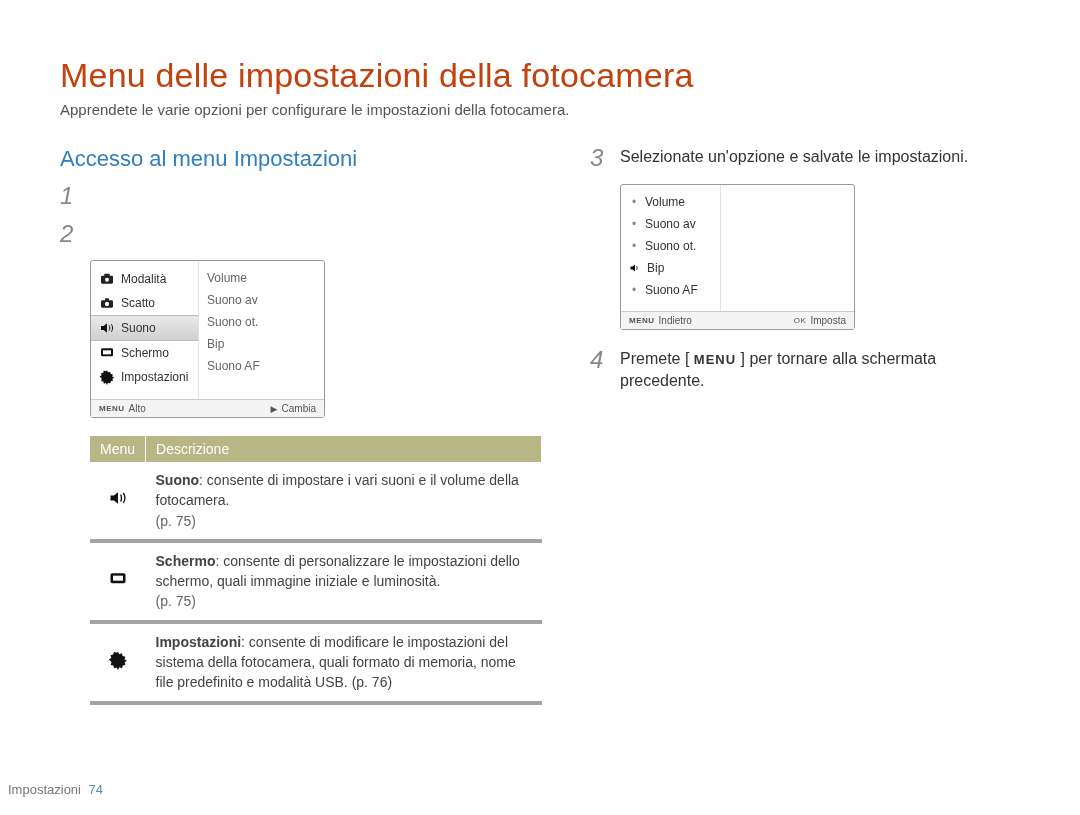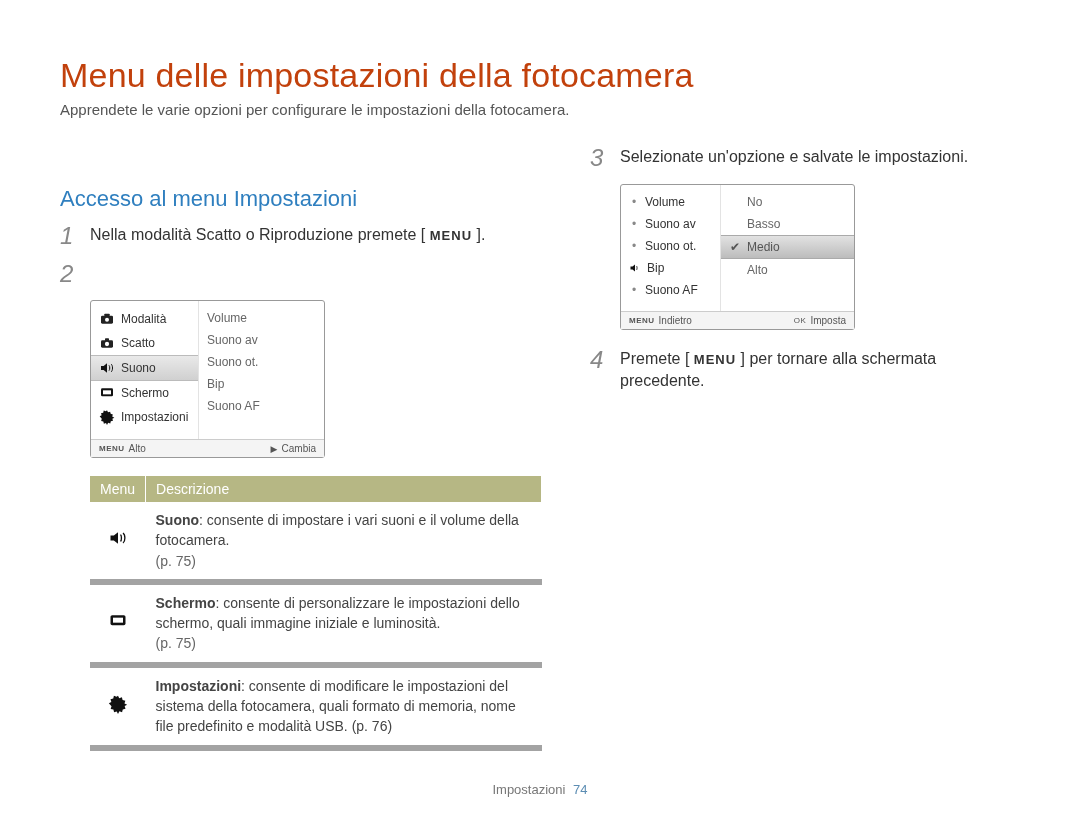--- a/index.html
+++ b/index.html
@@ -20,21 +20,20 @@
   }
 
   .columns { display: flex; gap: 48px; }
   .col { flex: 1; }
 
   h2.section-title {
     font-size: 22px;
     font-weight: 400;
     color: #2f7fbf;
     margin-bottom: 12px;
-    margin-top: 40px;
   }
 
   .step {
     display: flex;
     align-items: flex-start;
     margin-bottom: 14px;
     font-size: 16px;
     color: #333;
   }
   .step-num {
@@ -123,36 +122,35 @@
   table.desc thead th {
     background: #b6b784;
     color: #fff;
     font-weight: 400;
     text-align: left;
     padding: 5px 10px;
     border-right: 1px solid #fff;
     font-size: 14px;
   }
   table.desc tbody td {
-    border-bottom: 6px solid #a3a3a3;
+    border-bottom: 4px solid #a3a3a3;
     padding: 8px 10px;
     vertical-align: middle;
     line-height: 1.45;
     color: #444;
   }
   table.desc tbody td.icon-cell { width: 52px; text-align: center; }
   table.desc tbody td .term { font-weight: 700; }
   table.desc tbody td .pageref { color: #666; }
 
   
   .page-footer {
     position: absolute;
-    left: 0; right: 0;
+    left: 8px; right: 0;
     bottom: 18px;
-    text-align: center;
     font-size: 13px;
     color: #777;
     margin-top: 44px;
   }
   .page-footer .num { color: #5c8db3; margin-left: 4px; }
 
   
   .icon16 { width: 16px; height: 16px; }
   .icon20 { width: 20px; height: 20px; }
 </style>
@@ -163,25 +161,20 @@
 <p class="lead">Apprendete le varie opzioni per configurare le impostazioni della fotocamera.</p>
 
 <div class="columns">
 
   <div class="col">
 
     <h2 class="section-title">Accesso al menu Impostazioni</h2>
 
     <div class="step">
       <div class="step-num">1</div>
-      <div class="step-text">
-        <span>Nella modalità Scatto o Riproduzione premete [</span>
-        <span class="menu-pill">MENU</span>
-        <span>].</span>
-      </div>
     </div>
 
     <div class="step">
       <div class="step-num">2</div>
     </div>
 
     <div class="cam-shot">
       <div class="cam-body">
         <div class="cam-left">
           <div class="row">
@@ -327,38 +320,20 @@
                 <path d="M3 9h4l5-4v14l-5-4H3z" fill="#111"></path>
                 <path d="M15 8c1.5 1 1.5 7 0 8" stroke="#111" stroke-width="1.6" fill="none"></path>
               </svg>
             <span>Bip</span>
           </div>
           <div class="row">
             <span style="width:10px;text-align:center;color:#888;">•</span>
             <span>Suono AF</span>
           </div>
         </div>
-        <div class="cam-right">
-          <div class="row">
-            <span class="check"></span>
-            <span>No</span>
-          </div>
-          <div class="row">
-            <span class="check"></span>
-            <span>Basso</span>
-          </div>
-          <div class="row opt-sel">
-            <span class="check">✔</span>
-            <span>Medio</span>
-          </div>
-          <div class="row">
-            <span class="check"></span>
-            <span>Alto</span>
-          </div>
-        </div>
       </div>
       <div class="cam-footer">
         <div class="fgrp">
           <span class="menu-tag">MENU</span>
           <span>Indietro</span>
         </div>
         <div class="fgrp">
           <span class="ok-tag">OK</span>
           <span>Imposta</span>
         </div>

